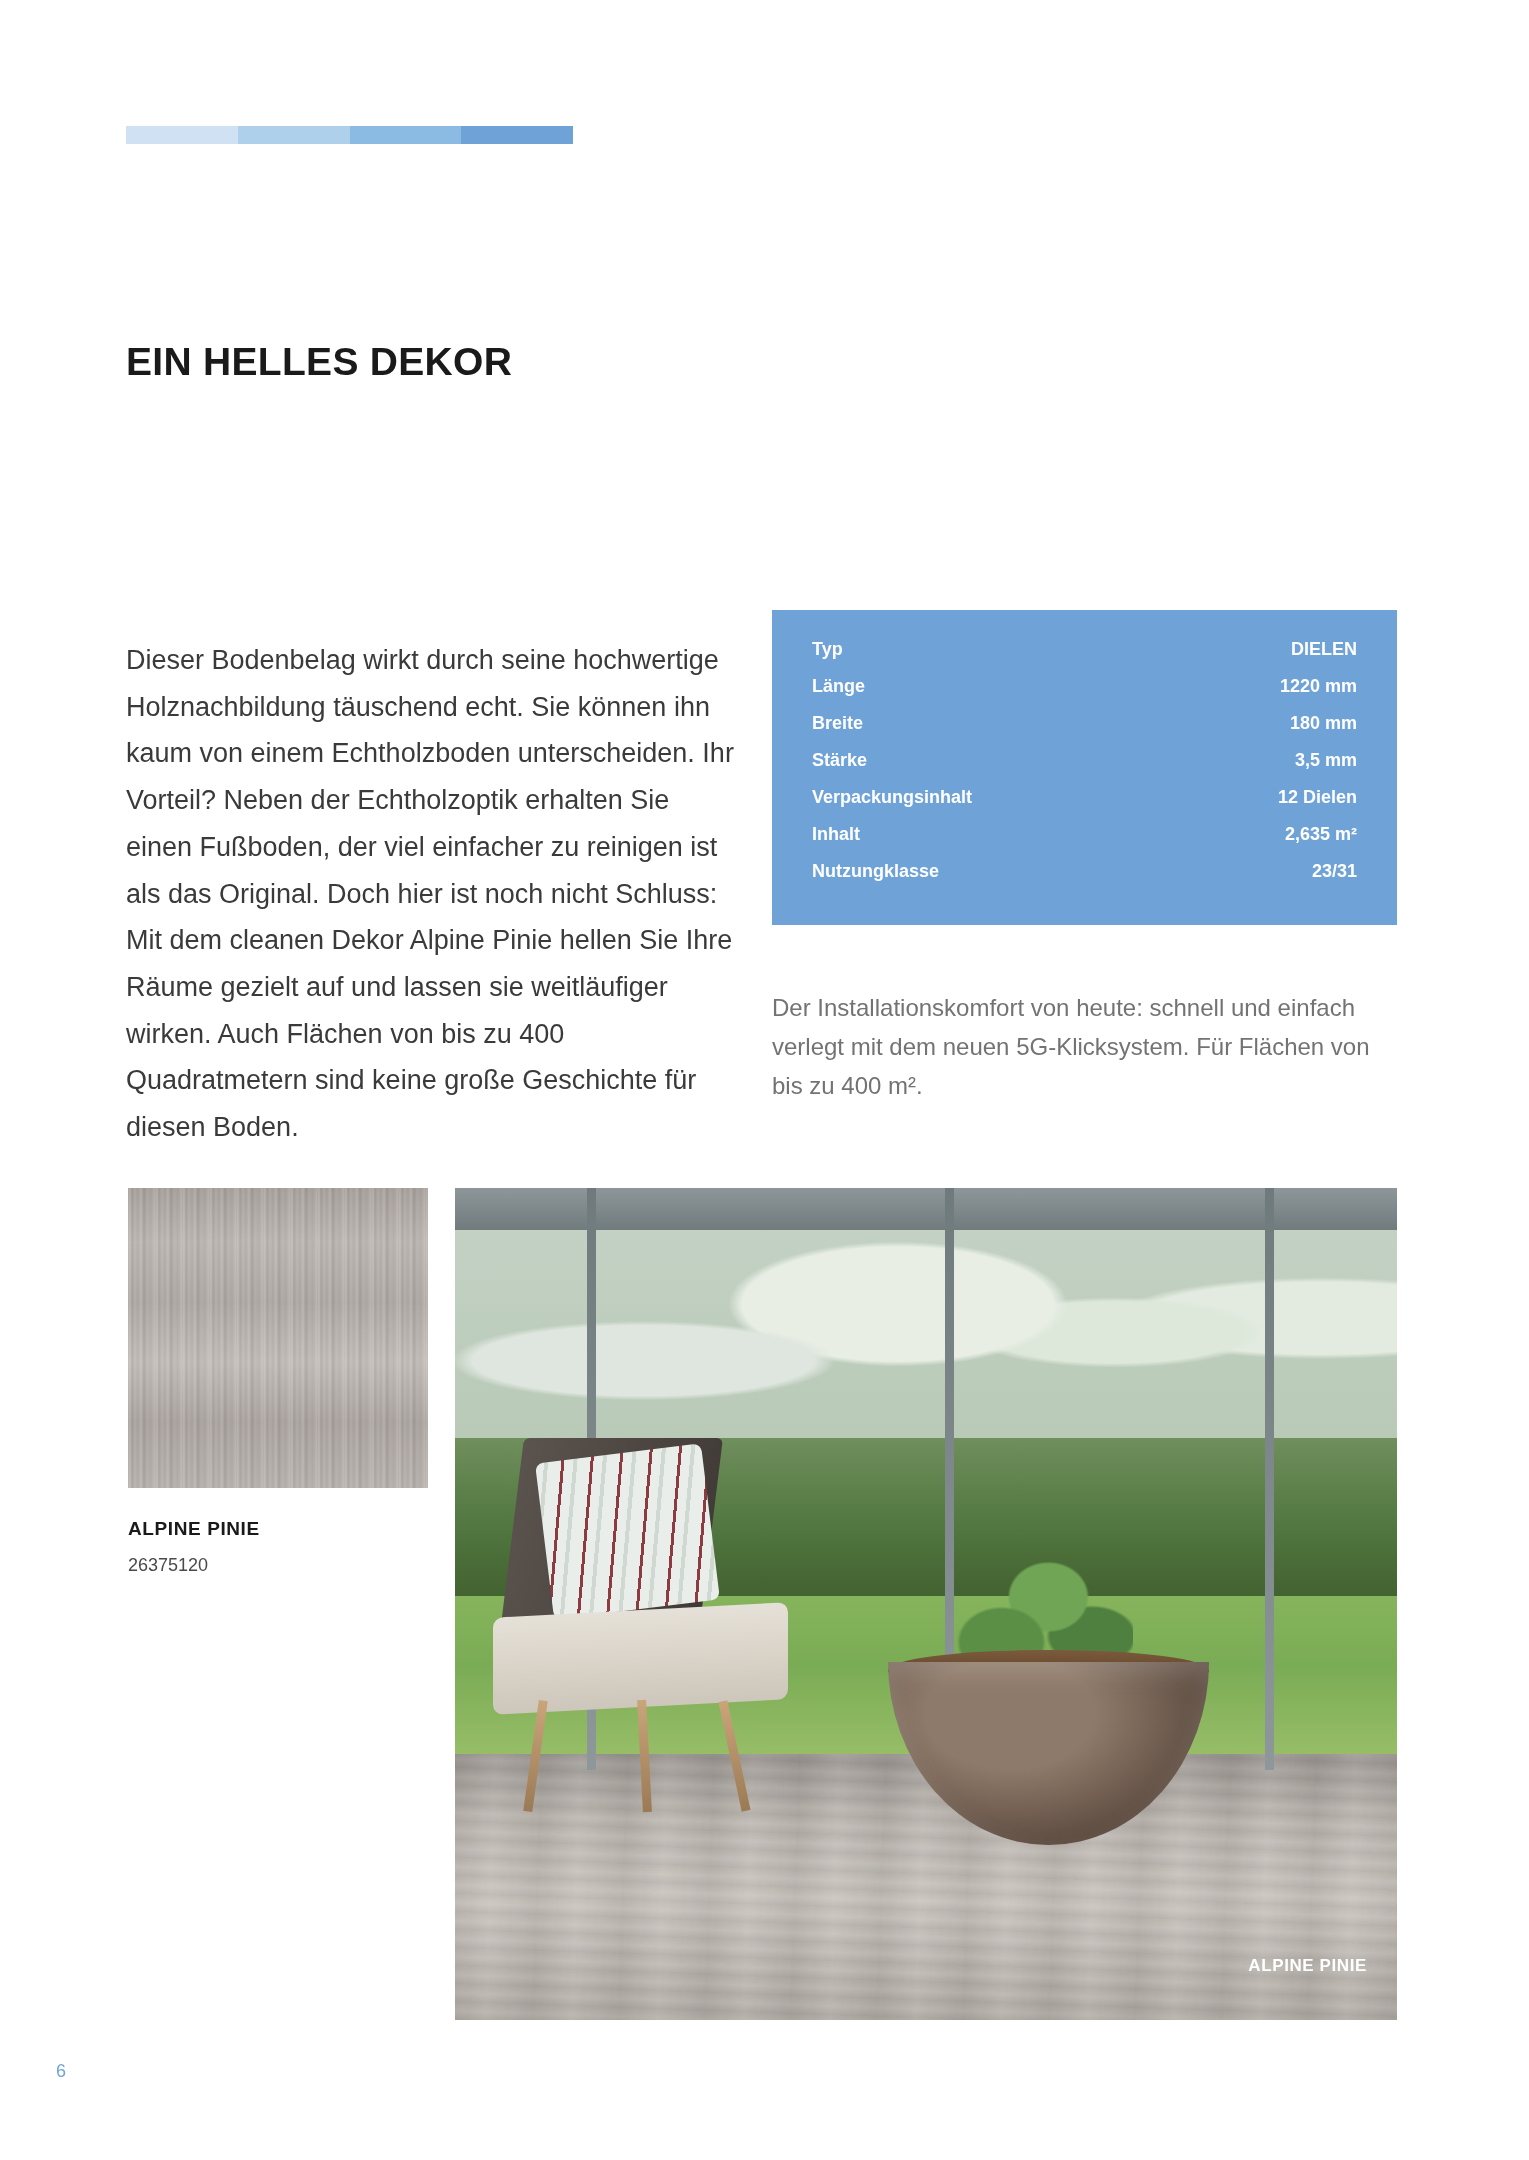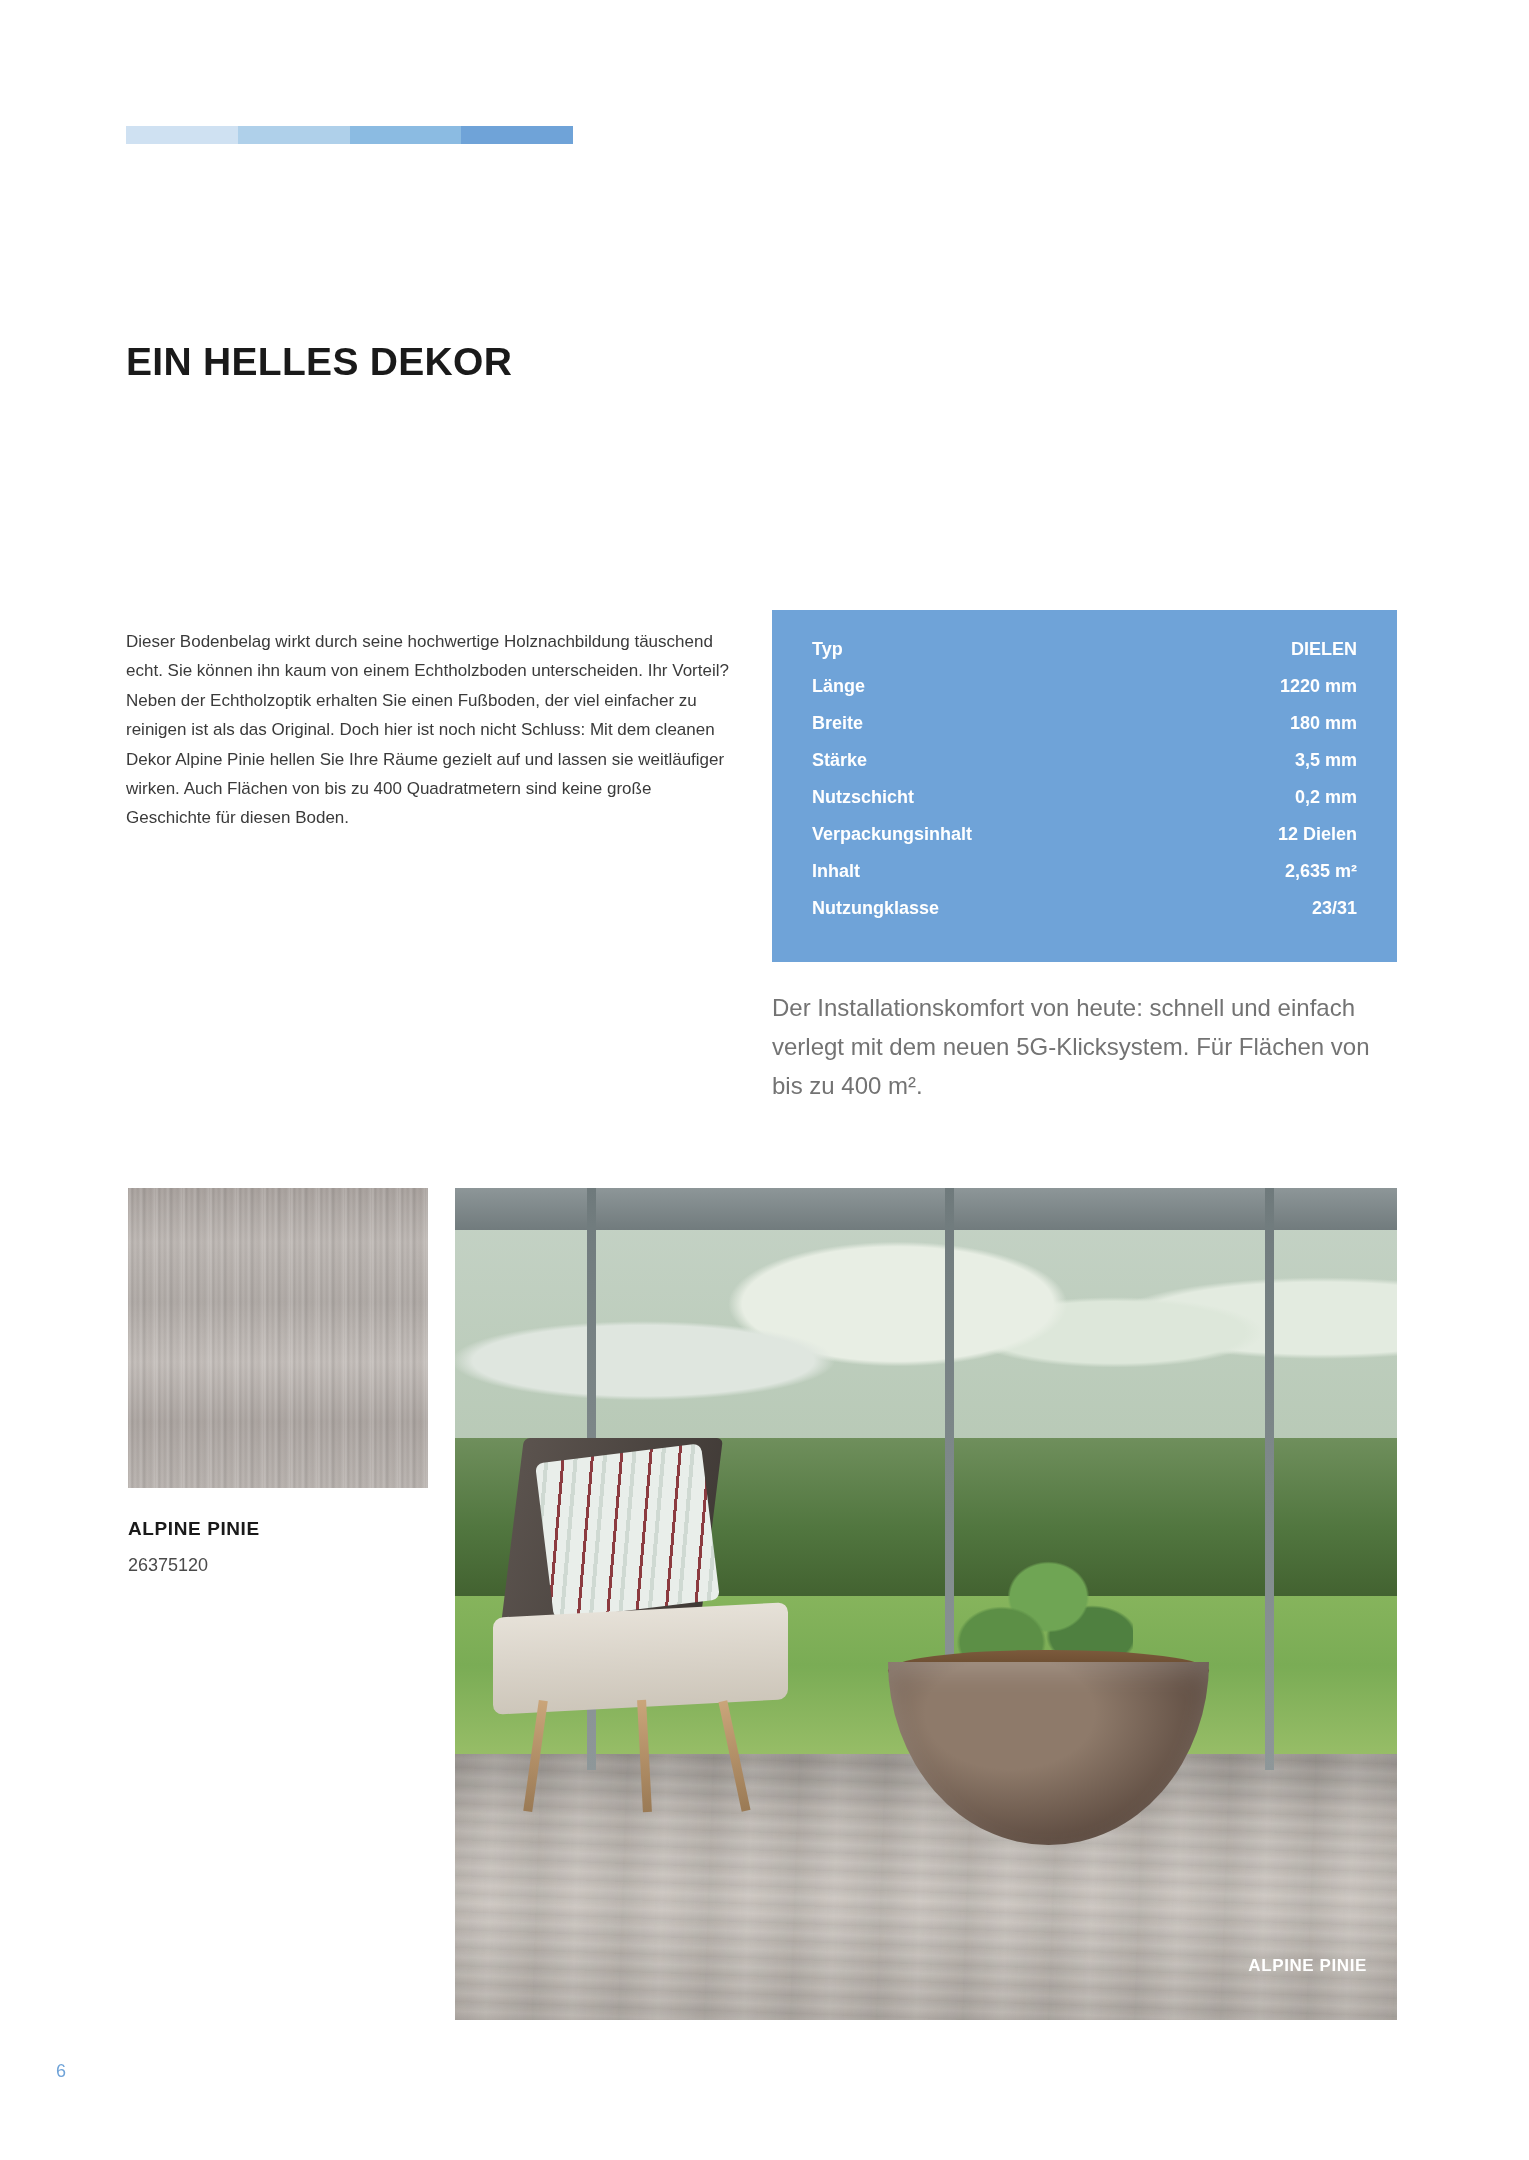--- a/index.html
+++ b/index.html
@@ -41,21 +41,21 @@
     margin-top: 32px;
   }
   .headline .l2 { display: block; }
 
   
   .bodycopy {
     position: absolute;
     left: 126px;
     top: 610px;
     width: 610px;
-    font-size: 17px;
+    font-size: 27px;
     line-height: 1.73;
     color: #3a3a3a;
     font-weight: 400;
   }
 
   
   .spec-table {
     position: absolute;
     left: 772px;
     top: 610px;
@@ -268,24 +268,20 @@
     <span class="k">Länge</span>
     <span class="v">1220 mm</span>
   </div>
   <div class="spec-row">
     <span class="k">Breite</span>
     <span class="v">180 mm</span>
   </div>
   <div class="spec-row">
     <span class="k">Stärke</span>
     <span class="v">3,5 mm</span>
-  </div>
-  <div class="spec-row">
-    <span class="k">Nutzschicht</span>
-    <span class="v">0,2 mm</span>
   </div>
   <div class="spec-row">
     <span class="k">Verpackungsinhalt</span>
     <span class="v">12 Dielen</span>
   </div>
   <div class="spec-row">
     <span class="k">Inhalt</span>
     <span class="v">2,635 m²</span>
   </div>
   <div class="spec-row">

